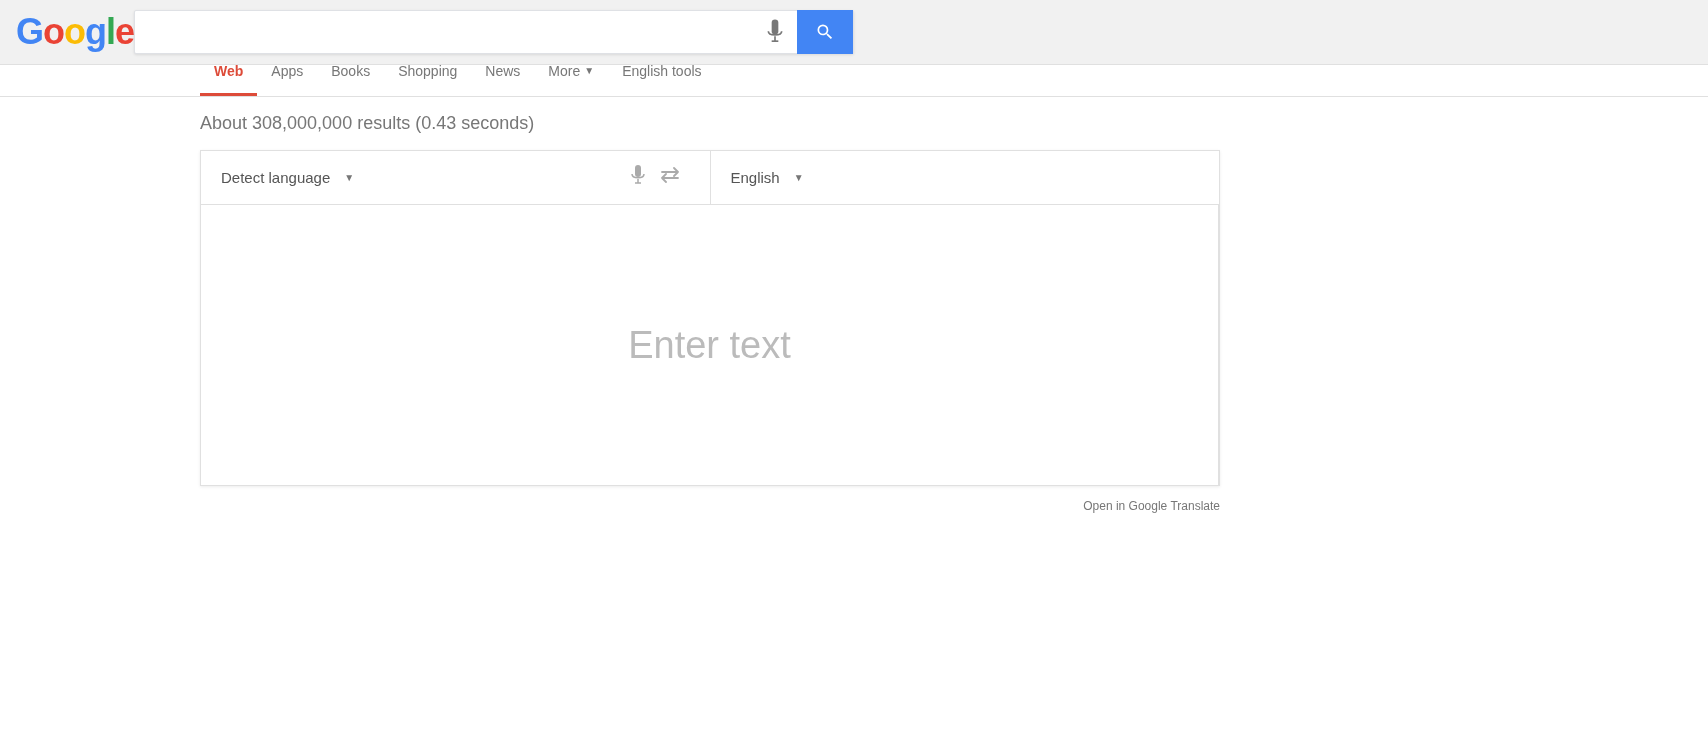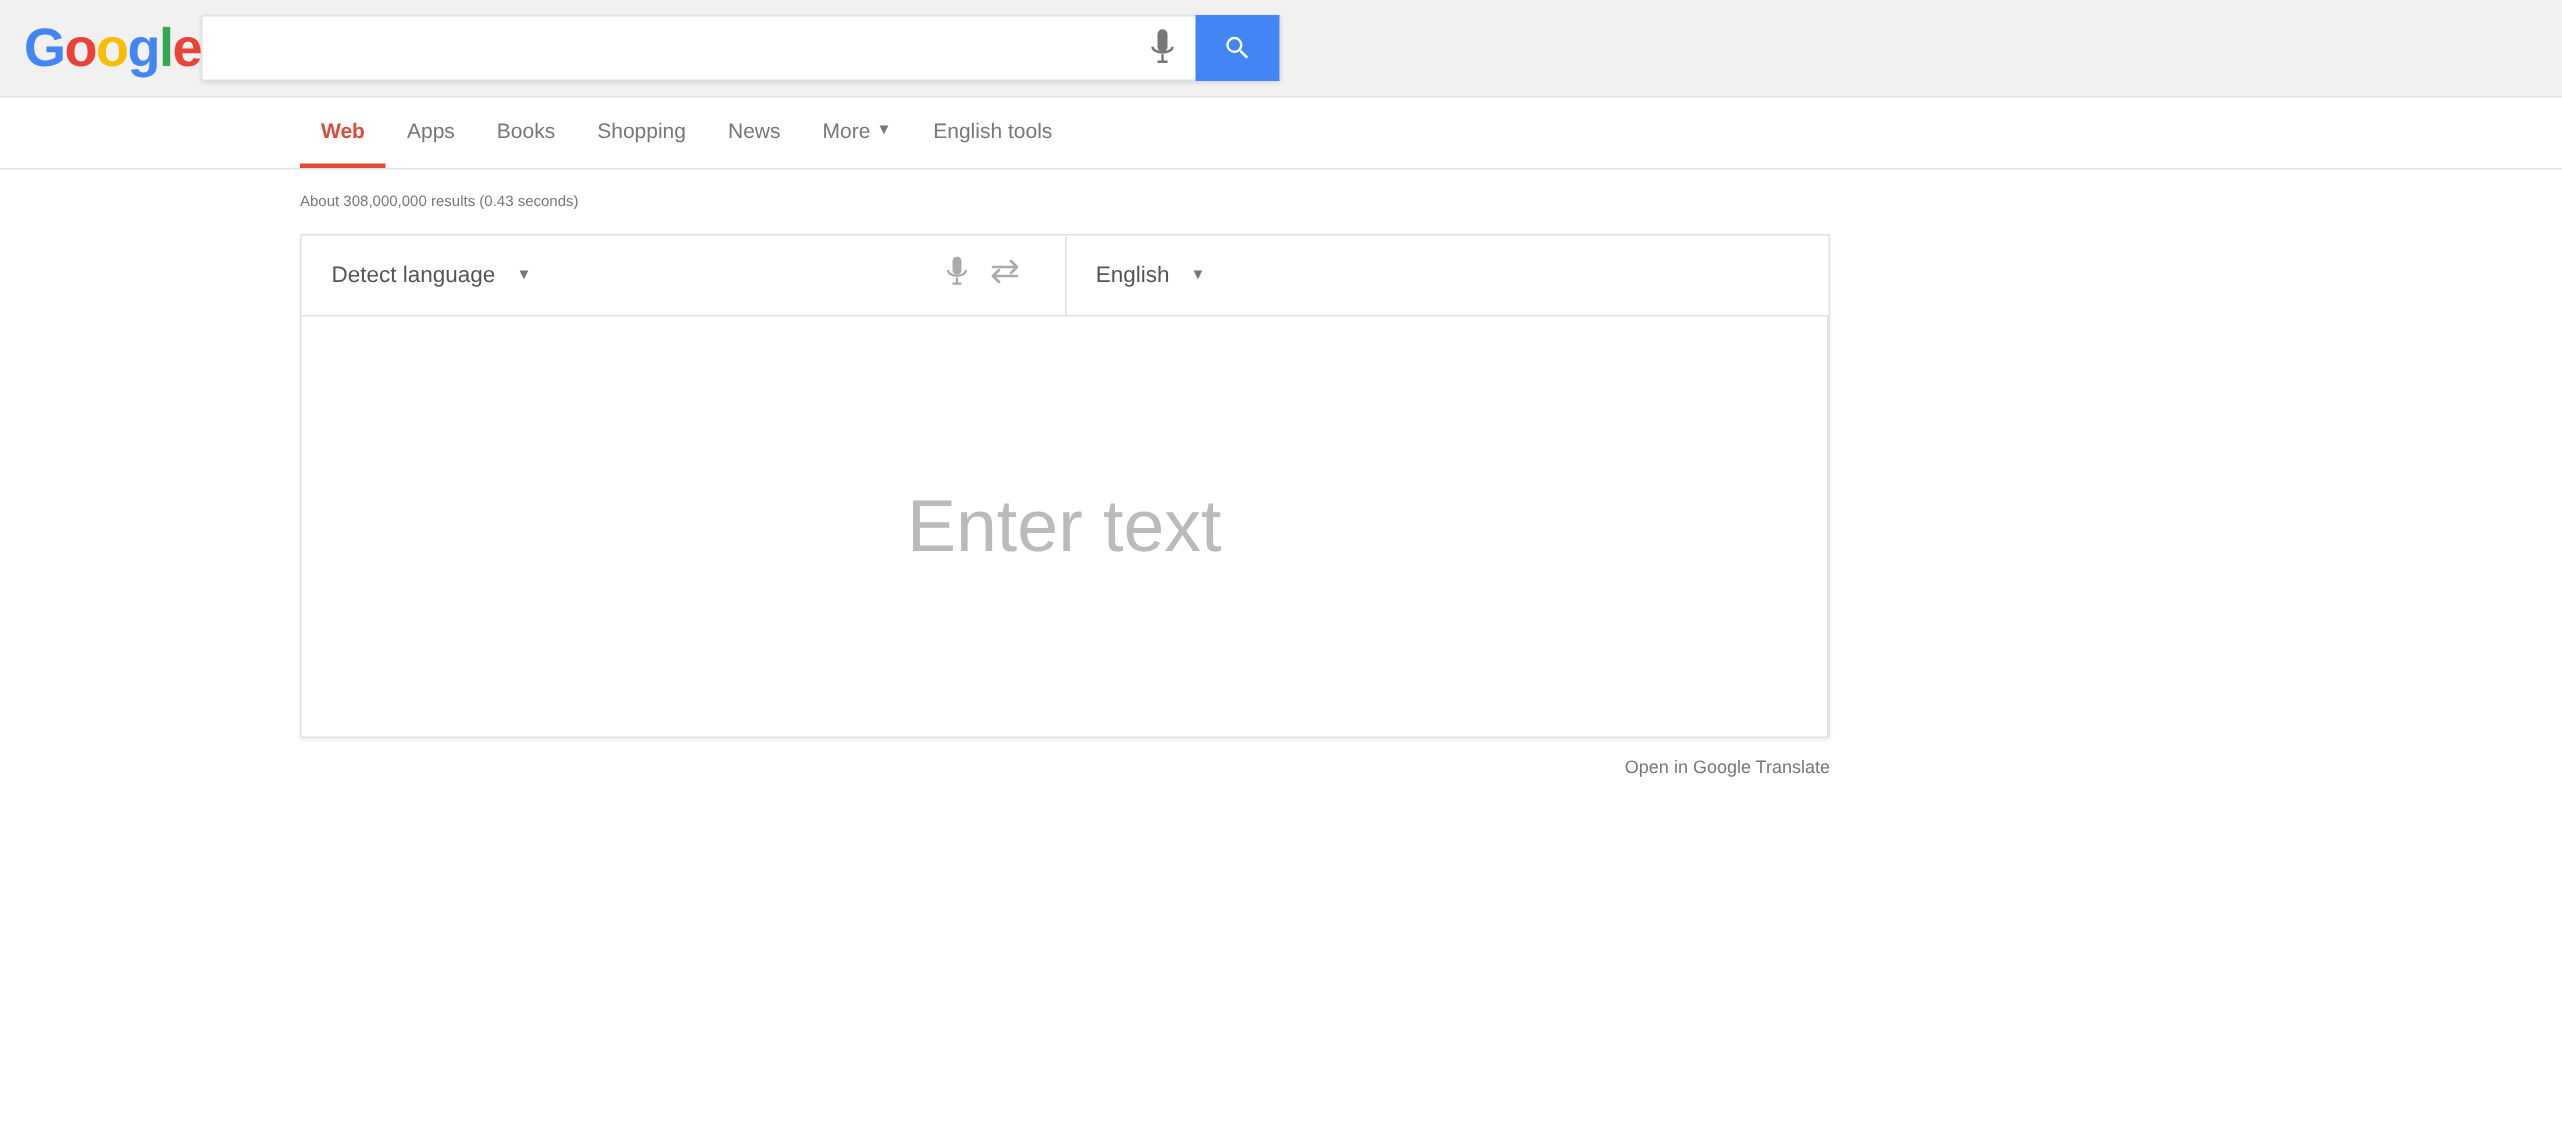--- a/index.html
+++ b/index.html
@@ -67,21 +67,21 @@
     }
     .search-btn svg { width: 20px; height: 20px; }
 
     
     .nav-bar {
       background: #fff;
       padding: 0 16px 0 200px;
       display: flex;
       align-items: flex-end;
       border-bottom: 1px solid #e0e0e0;
-      height: 48px;
+      height: 32px;
     }
     .nav-tab {
       font-size: 14px;
       color: #777;
       padding: 0 14px;
       height: 48px;
       display: flex;
       align-items: center;
       cursor: pointer;
       border-bottom: 3px solid transparent;
@@ -95,21 +95,21 @@
     }
     .nav-tab .arrow {
       margin-left: 4px;
       font-size: 10px;
       color: #777;
     }
 
     
     .results-info {
       padding: 16px 16px 16px 200px;
-      font-size: 10px;
+      font-size: 18px;
       color: #777;
     }
 
     
     .translate-widget {
       margin: 0 16px 0 200px;
       max-width: 1020px;
       border: 1px solid #e0e0e0;
       background: #fff;
       box-shadow: 0 1px 3px rgba(0,0,0,0.08);
@@ -167,21 +167,21 @@
       align-items: center;
       justify-content: center;
     }
     .translate-output-pane {
       flex: 1;
       display: flex;
       align-items: center;
       justify-content: center;
     }
     .placeholder-text {
-      font-size: 49px;
+      font-size: 38px;
       color: #bbb;
       font-weight: 300;
     }
 
     
     .translate-footer {
       margin: 0 16px 0 200px;
       max-width: 1020px;
       padding: 10px 0;
       text-align: right;

